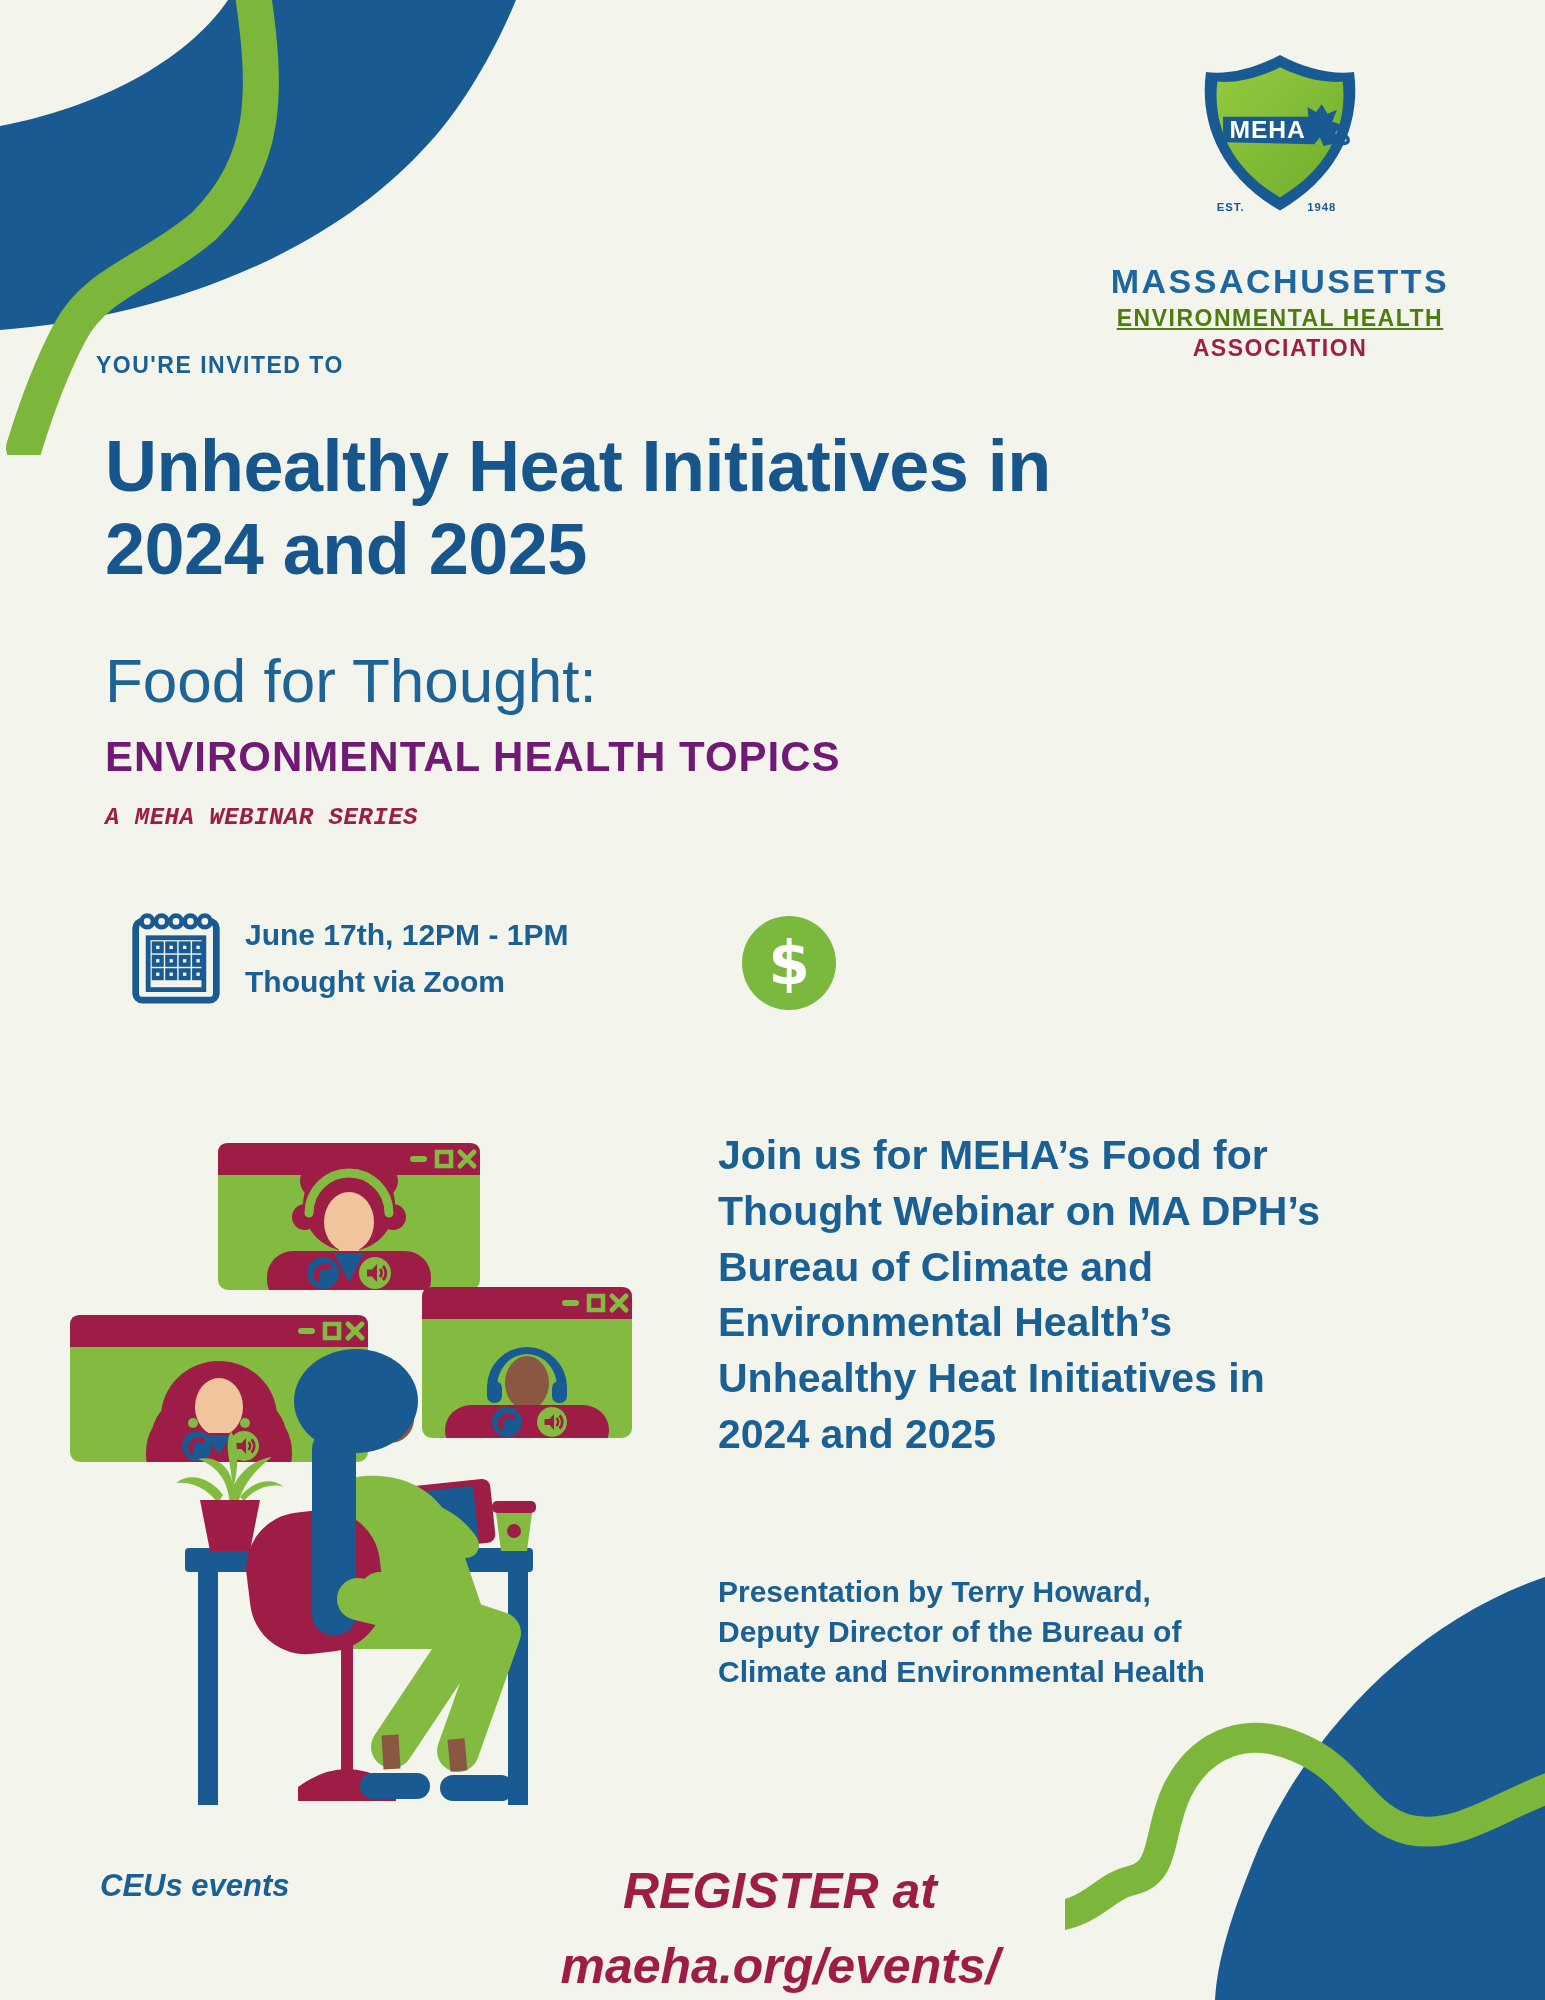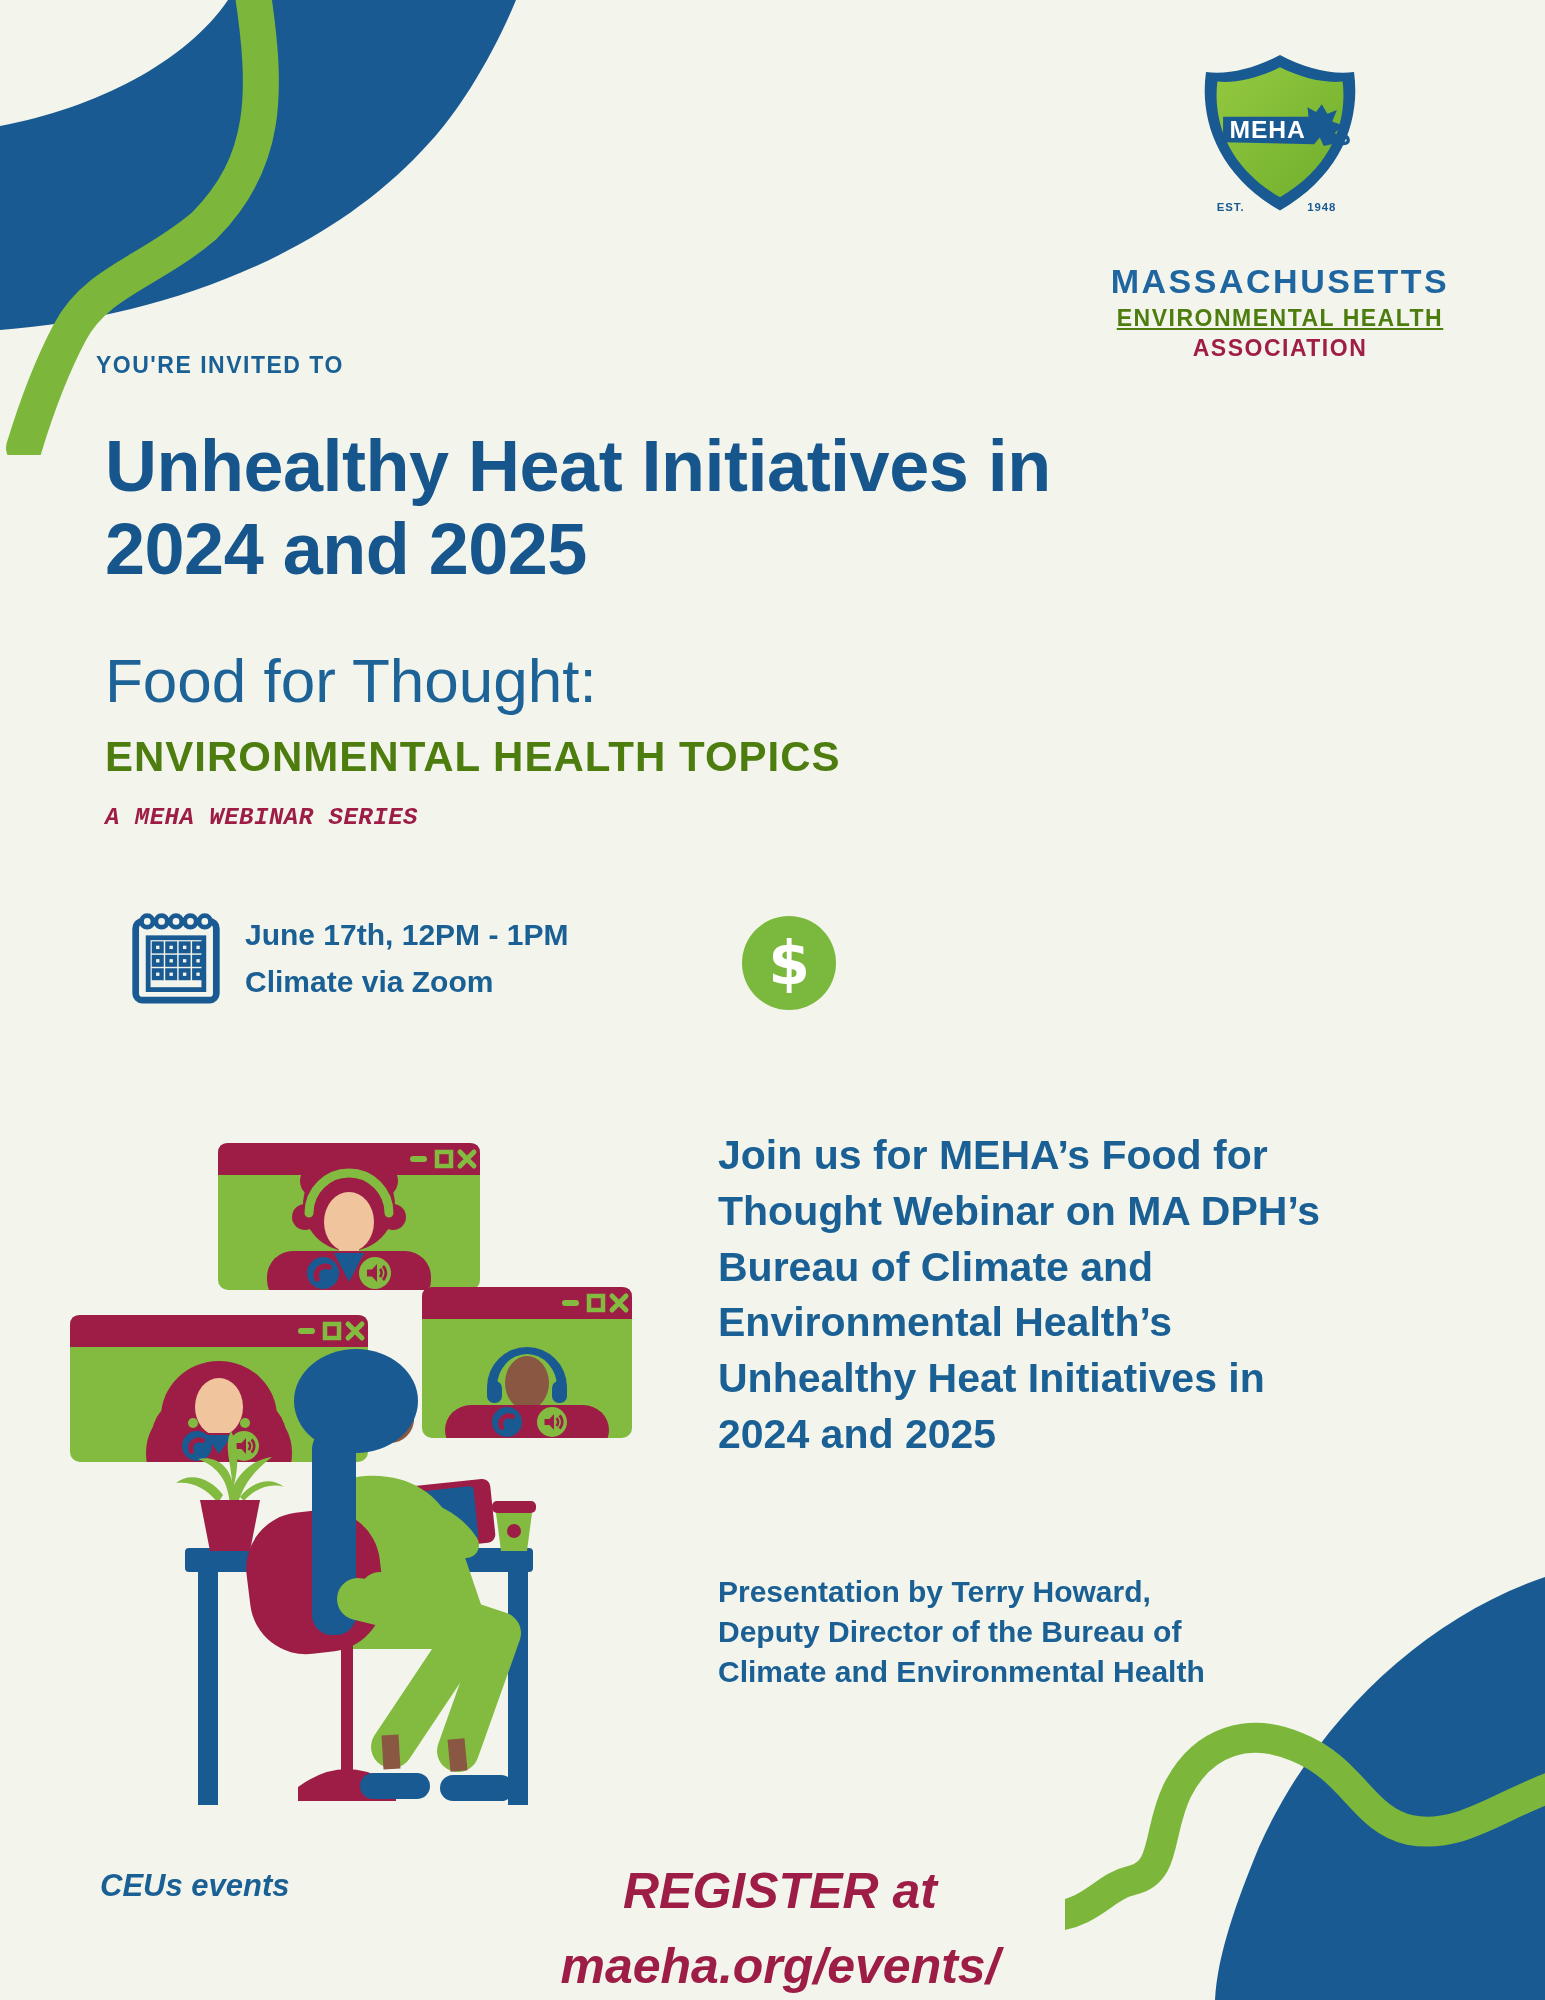--- a/index.html
+++ b/index.html
@@ -2,21 +2,21 @@
 <html><head>
 <meta charset="utf-8">
 <style>
   html,body{margin:0;padding:0;}
   body{width:1545px;height:2000px;font-family:"Liberation Sans","DejaVu Sans",sans-serif;}
   .page{position:absolute;top:0;left:0;width:1545px;height:2000px;background:#f3f5ec;overflow:hidden;}
   .abs{position:absolute;}
   .kicker{left:96px;top:352px;font-size:23px;font-weight:700;letter-spacing:1.5px;color:#1b6094;}
   .title{left:105px;top:425px;font-size:72px;font-weight:800;color:#17568c;line-height:1.15;letter-spacing:-0.5px;}
   .series-title{left:105px;top:645px;font-size:62px;font-weight:400;color:#1d6397;}
-  .series-sub{left:105px;top:733px;font-size:42px;font-weight:700;color:#4d7c0f;letter-spacing:1px;}
+  .series-sub{left:105px;top:733px;font-size:42px;font-weight:700;color:#701a75;letter-spacing:1px;}
   .series-tag{left:105px;top:804px;font-size:24px;font-weight:700;font-style:italic;color:#9d1d46;letter-spacing:0.5px;font-family:Liberation Mono, monospace;}
   .logo-block{left:1020px;top:262px;width:520px;text-align:center;}
   .logo-line1{font-size:34px;font-weight:700;letter-spacing:2.5px;color:#1f66a0;}
   .logo-line2{font-size:23px;font-weight:700;letter-spacing:1.5px;color:#4d7c0f;margin-top:4px;text-decoration:underline;}
   .logo-line3{font-size:23px;font-weight:700;letter-spacing:1.5px;color:#a01d45;margin-top:3px;}
   .detail-row-text{font-size:30px;font-weight:700;color:#1b6094;line-height:1.55;}
   .price-text{font-size:31px;font-weight:700;font-style:italic;color:#7cb73c;line-height:1.5;}
   .desc{left:718px;top:1128px;width:740px;font-size:41px;font-weight:700;color:#1b6094;line-height:1.36;}
   .presenter{left:718px;top:1572px;width:700px;font-size:30px;font-weight:700;color:#1b6094;line-height:1.33;}
   .ceu{left:100px;top:1868px;font-size:31px;font-weight:700;font-style:italic;color:#1b6094;}
@@ -87,21 +87,21 @@
         <rect x="55" y="53" width="8" height="8"></rect>
         <rect x="69" y="53" width="8" height="8"></rect>
       <rect x="27" y="67" width="8" height="8"></rect>
         <rect x="41" y="67" width="8" height="8"></rect>
         <rect x="55" y="67" width="8" height="8"></rect>
         <rect x="69" y="67" width="8" height="8"></rect>
     </g>
   </svg>
   <div class="abs detail-row-text" style="left:245px;top:912px;">
     <div>June 17th, 12PM - 1PM</div>
-    <div>Climate via Zoom</div>
+    <div>Thought via Zoom</div>
   </div>
 
   <div class="abs dollar-badge">
     <span>$</span>
   </div>
 
   <div class="abs desc">
     <div>Join us for MEHA’s Food for</div>
     <div>Thought Webinar on MA DPH’s</div>
     <div>Bureau of Climate and</div>

